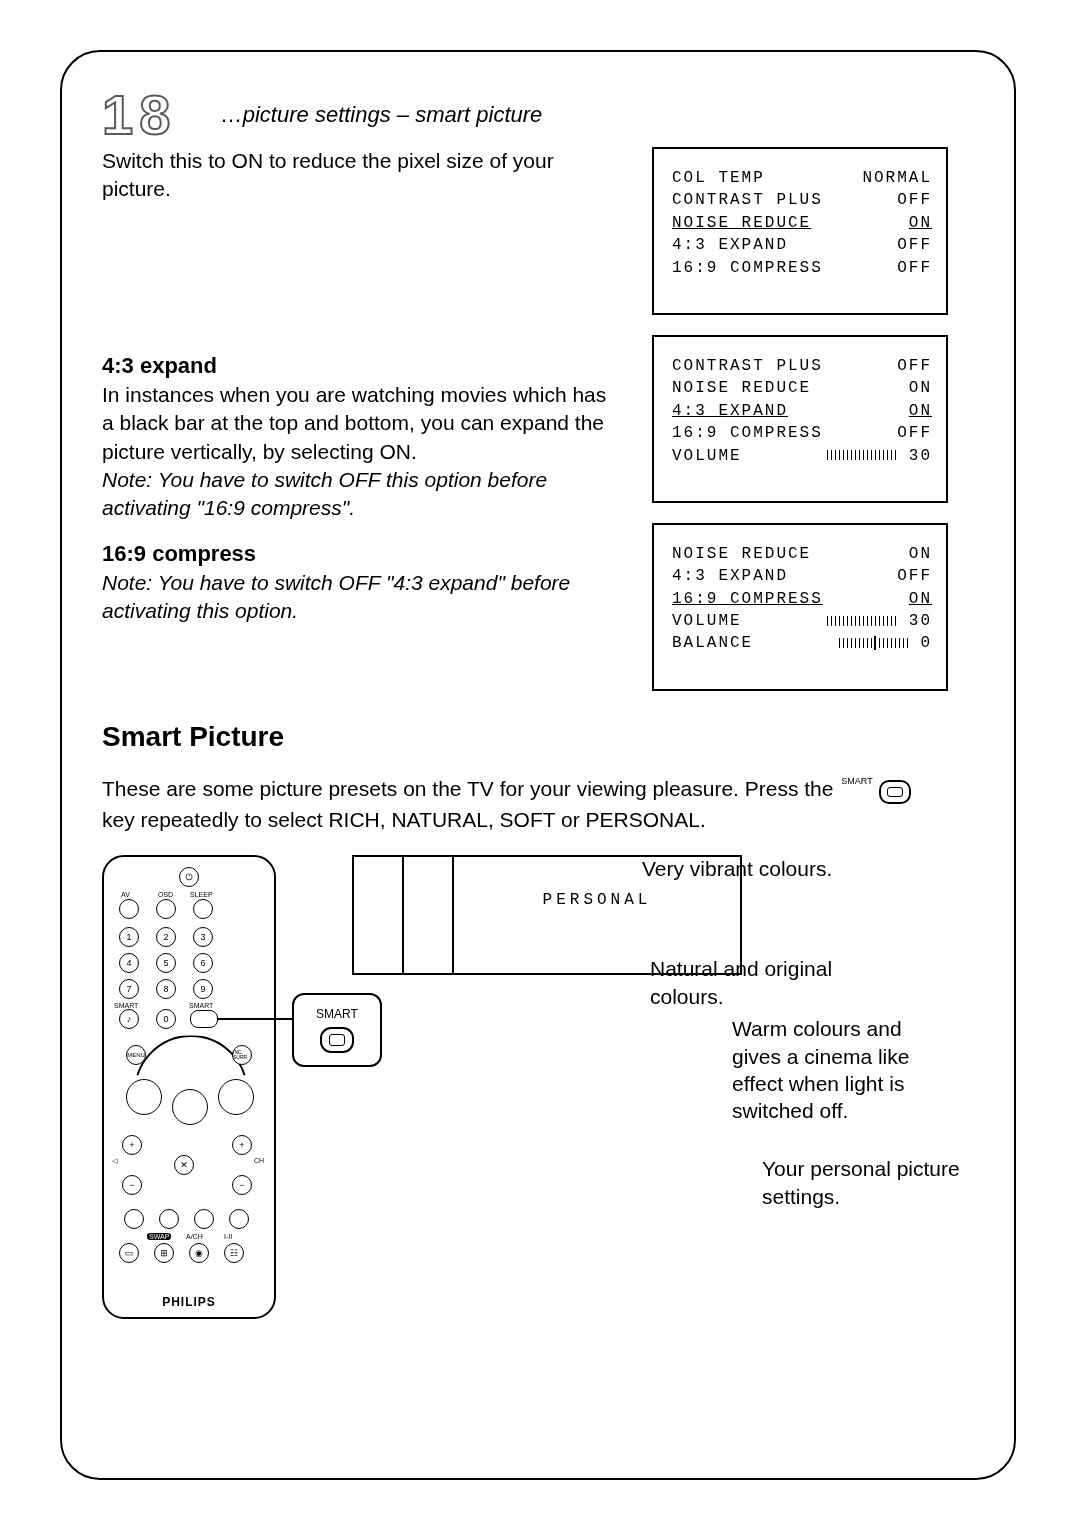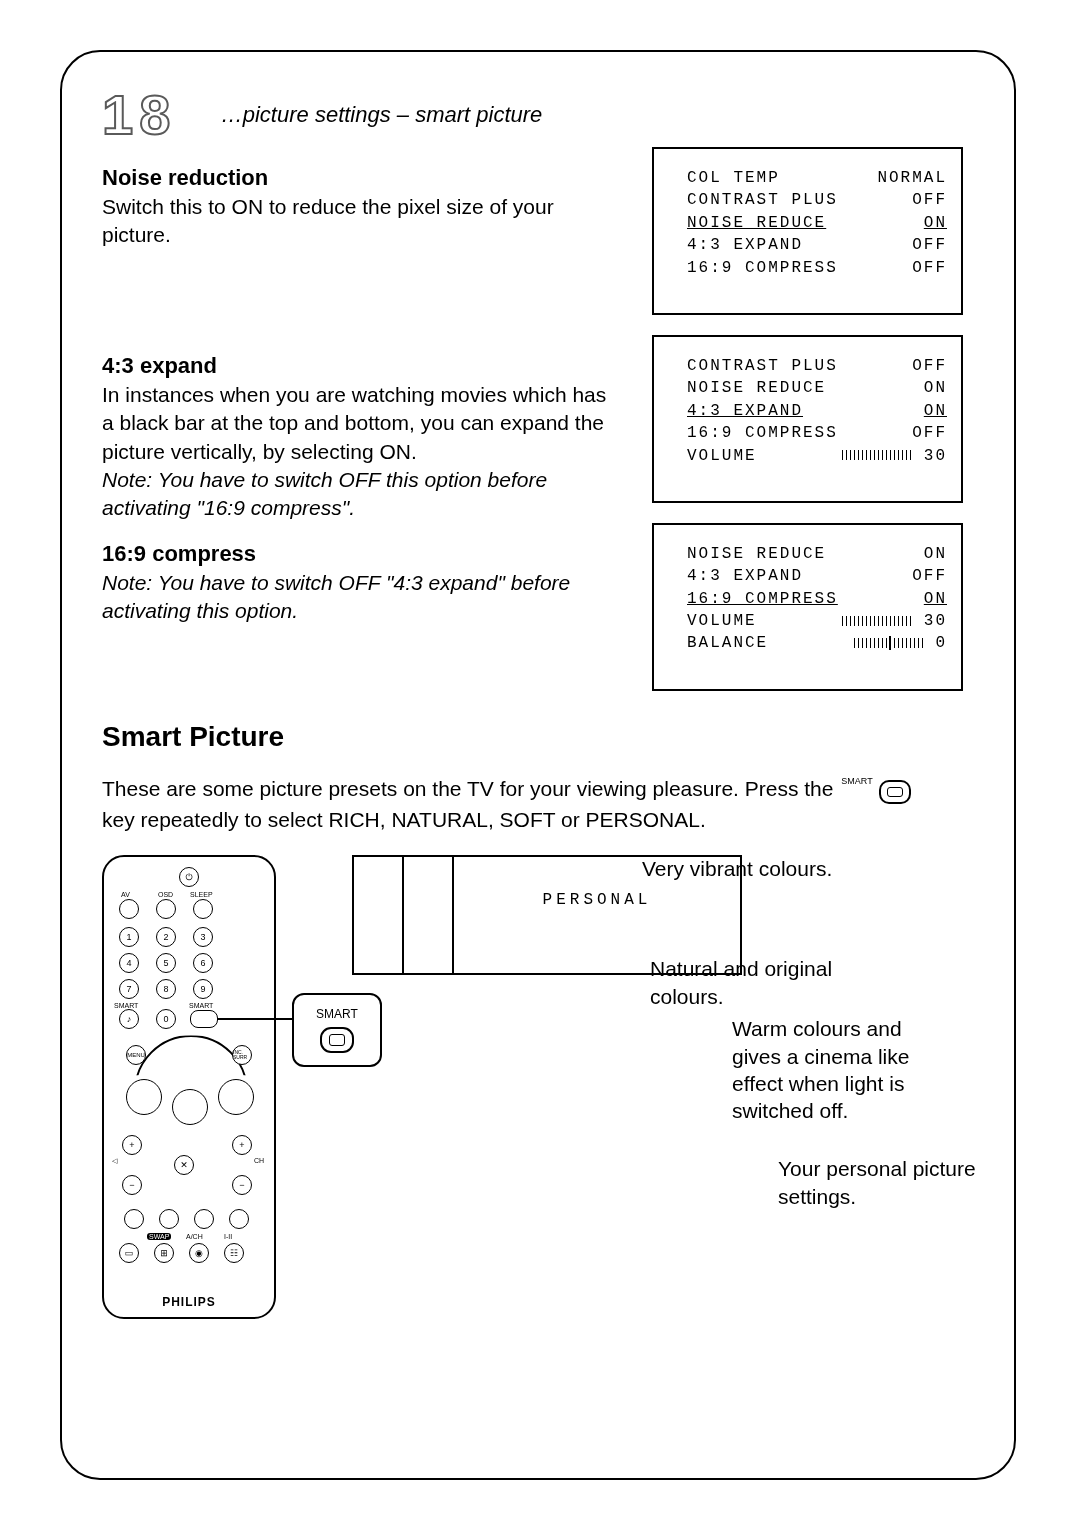--- a/index.html
+++ b/index.html
@@ -53,21 +53,21 @@
   }
   .body em, .note { font-style: italic; }
   .row {
     display: flex;
     align-items: flex-start;
     gap: 30px;
   }
   .col-text { flex: 1 1 auto; max-width: 520px; }
   .osd {
     border: 2px solid #000;
-    padding: 18px 14px 34px 33px;
+    padding: 18px 14px 34px 18px;
     width: 260px;
     font-family: "Courier New", monospace;
     font-size: 16px;
     letter-spacing: 2px;
     line-height: 1.4;
     margin-bottom: 20px;
   }
   .osd .line { display:flex; justify-content:space-between; white-space:pre; }
   .osd .hl { text-decoration: underline; }
   .osd .bar {
@@ -155,21 +155,20 @@
 <div class="page">
 
   <div>
     <span class="page-num">18</span>
     <span class="breadcrumb">…picture settings – smart picture</span>
   </div>
 
 
   <div class="row">
     <div class="col-text">
-      <h3 class="sub">Noise reduction</h3>
       <p class="body">Switch this to ON to reduce the pixel size of  your picture.</p>
     </div>
     <div class="osd">
       <div class="line"><span>COL TEMP</span><span>NORMAL</span></div>
       <div class="line"><span>CONTRAST PLUS</span><span>OFF</span></div>
       <div class="line hl"><span>NOISE REDUCE</span><span>ON</span></div>
       <div class="line"><span>4:3 EXPAND</span><span>OFF</span></div>
       <div class="line"><span>16:9 COMPRESS</span><span>OFF</span></div>
     </div>
   </div>
@@ -281,16 +280,16 @@
     </div>
 
     <div class="preset-box" style="left:250px;top:0">RICH</div>
     <div class="preset-box" style="left:300px;top:100">NATURAL</div>
     <div class="preset-box" style="left:350px;top:200">SOFT</div>
     <div class="preset-box" style="left:350px;top:300;width:290px">PERSONAL</div>
 
     <div class="desc" style="left:540px;top:0">Very vibrant colours.</div>
     <div class="desc" style="left:548px;top:100px">Natural and original colours.</div>
     <div class="desc" style="left:630px;top:160px;width:220px">Warm colours and gives a cinema like effect when light is switched off.</div>
-    <div class="desc" style="left:676px;top:300px;width:200px">Your personal picture settings.</div>
+    <div class="desc" style="left:660px;top:300px;width:200px">Your personal picture settings.</div>
   </div>
 
 </div>
 
 </body></html>

